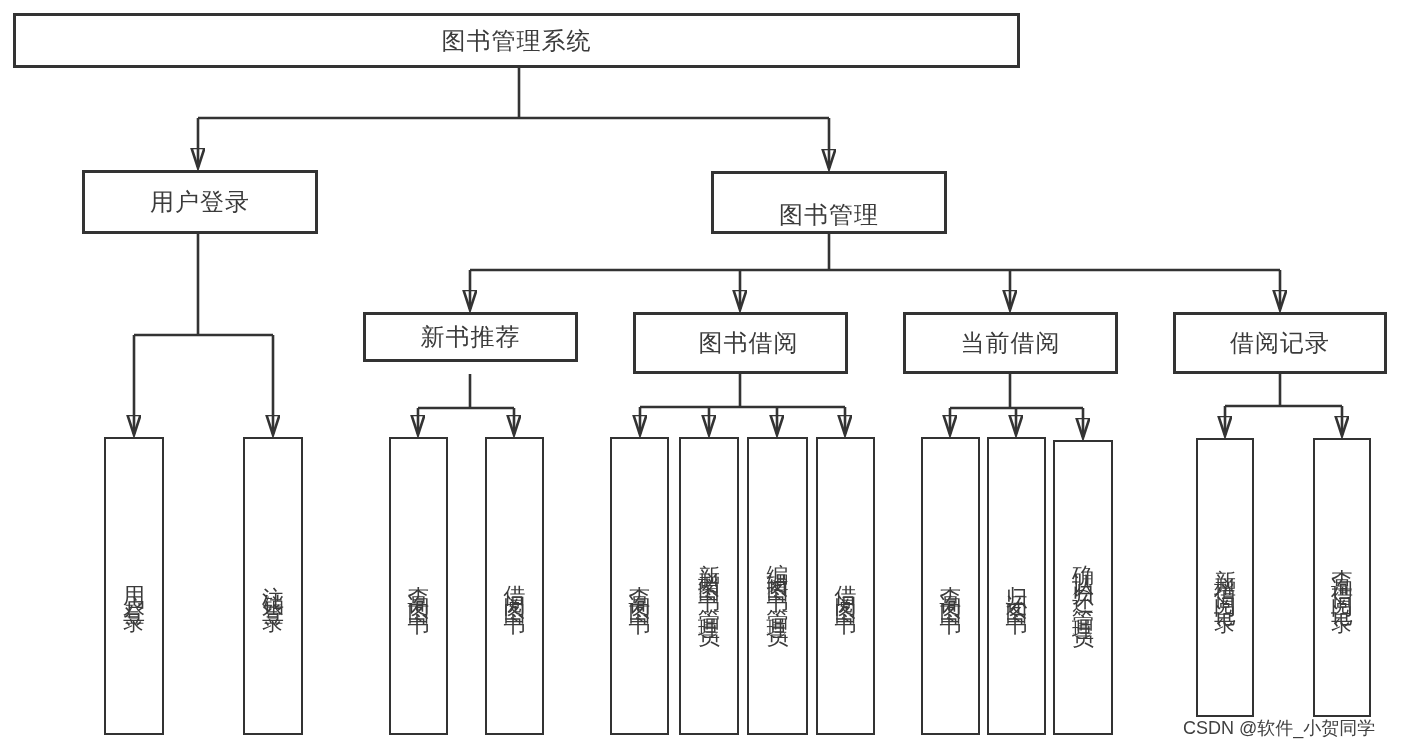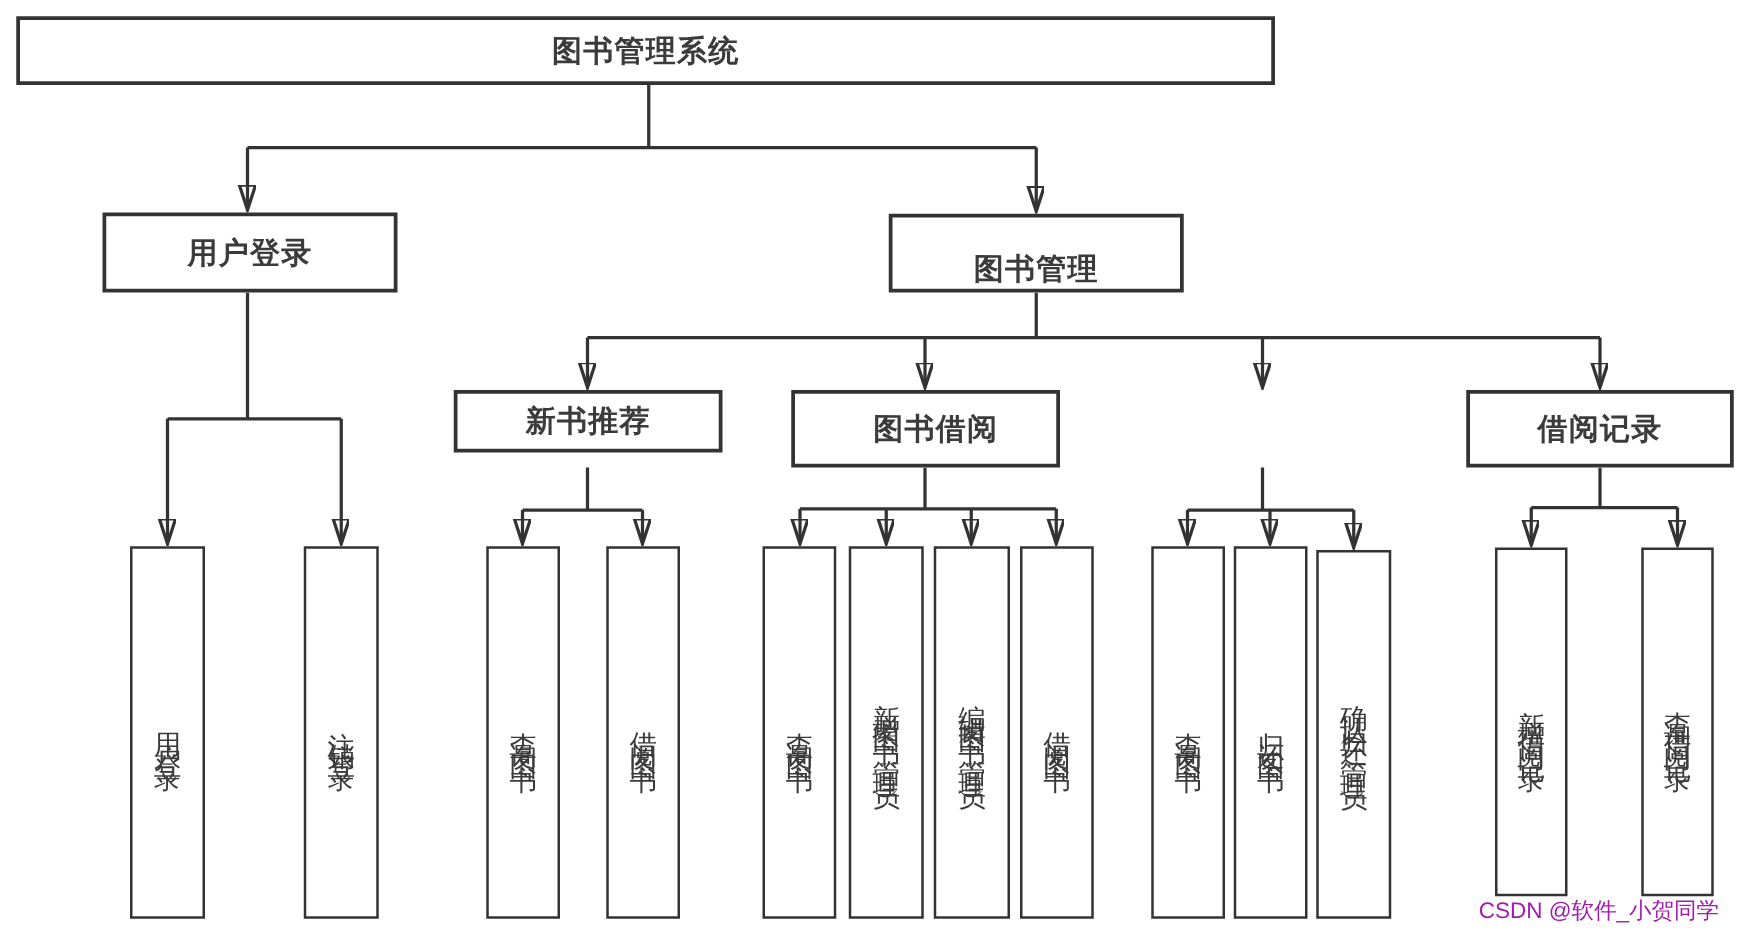--- a/index.html
+++ b/index.html
@@ -33,37 +33,36 @@
     background: #ffffff;
     border: 3px solid #333333;
     display: flex;
     align-items: center;
     justify-content: center;
     text-align: center;
   }
   .hnode {
     font-size: 24px;
     letter-spacing: 1px;
-    font-weight: bold;
   }
   .leaf {
     border-width: 2.5px;
   }
   .leaf .vtext {
     writing-mode: vertical-rl;
     font-size: 22px;
     letter-spacing: 9px;
     line-height: 1;
   }
   .watermark {
     position: absolute;
     left: 1183px;
     top: 716px;
     font-size: 18px;
-    color: #a21caf;
+    color: #404040;
     white-space: nowrap;
   }
 </style>
 </head>
 <body>
 
 <div class="canvas">
 
   <svg class="wires" viewBox="0 0 1405 747" xmlns="http://www.w3.org/2000/svg">
     <defs>
@@ -123,20 +122,23 @@
   <div class="node hnode" style="left:711px; top:171px; width:236px; height:63px;align-items:flex-end;">
     <span>图书管理</span>
   </div>
 
   <div class="node hnode" style="left:363px; top:312px; width:215px; height:50px;">
     <span>新书推荐</span>
   </div>
   <div class="node hnode" style="left:633px; top:312px; width:215px; height:62px;padding-left:16px;">
     <span>图书借阅</span>
   </div>
+  <div class="node hnode" style="left:903px; top:312px; width:215px; height:62px;">
+    <span>当前借阅</span>
+  </div>
   <div class="node hnode" style="left:1173px; top:312px; width:214px; height:62px;">
     <span>借阅记录</span>
   </div>
 
   <div class="node leaf" style="left:104px; top:437px; width:60px; height:298px;">
     <span class="vtext">用户登录</span>
   </div>
   <div class="node leaf" style="left:243px; top:437px; width:60px; height:298px;">
     <span class="vtext">注销登录</span>
   </div>

